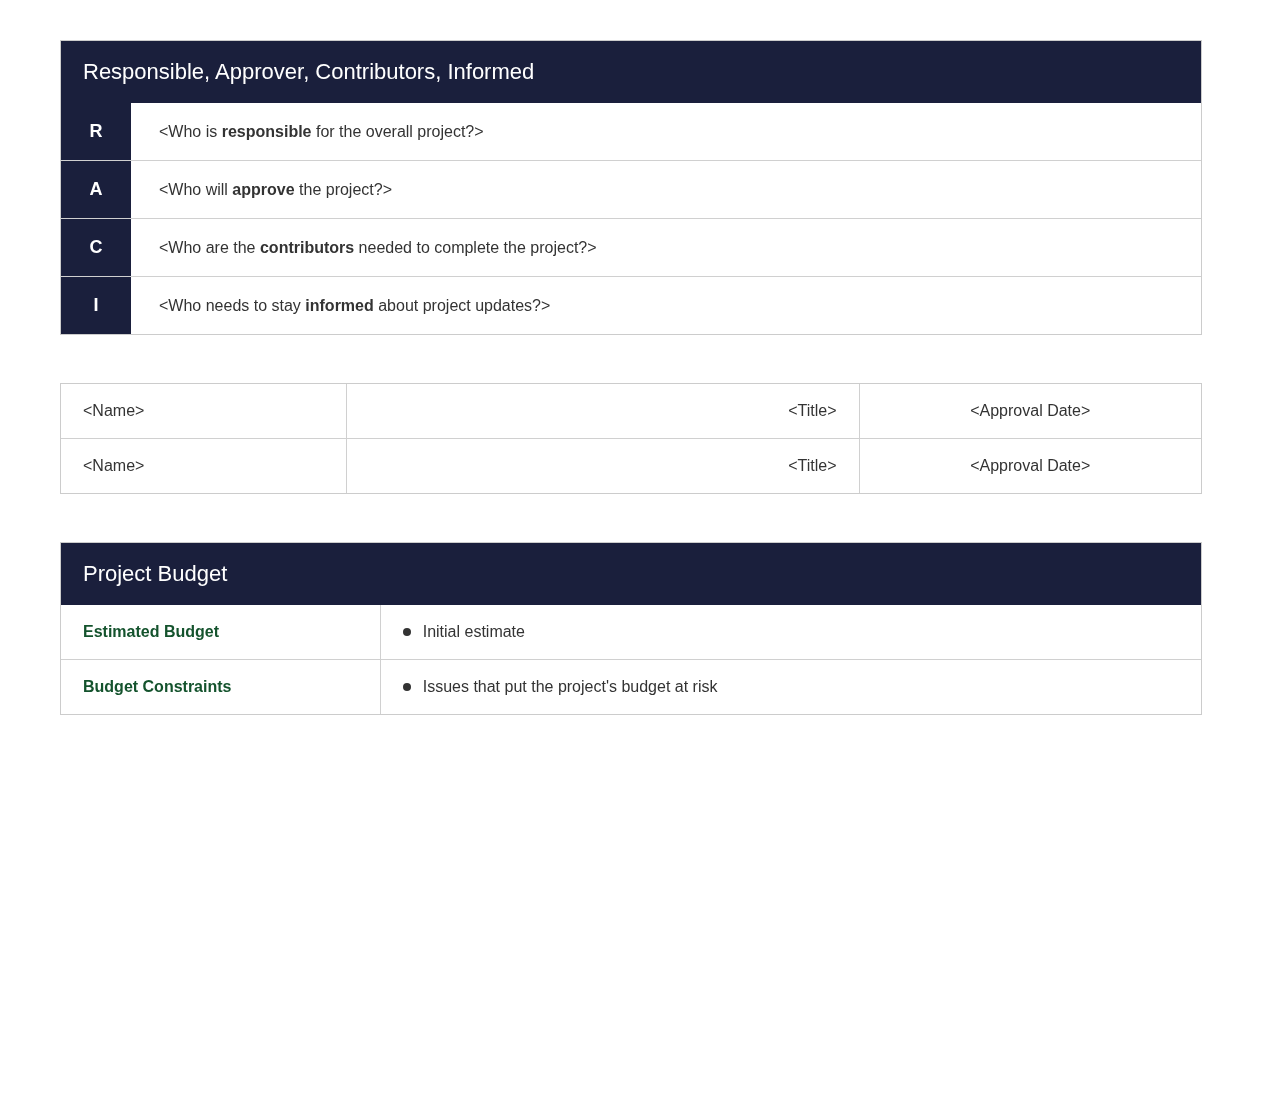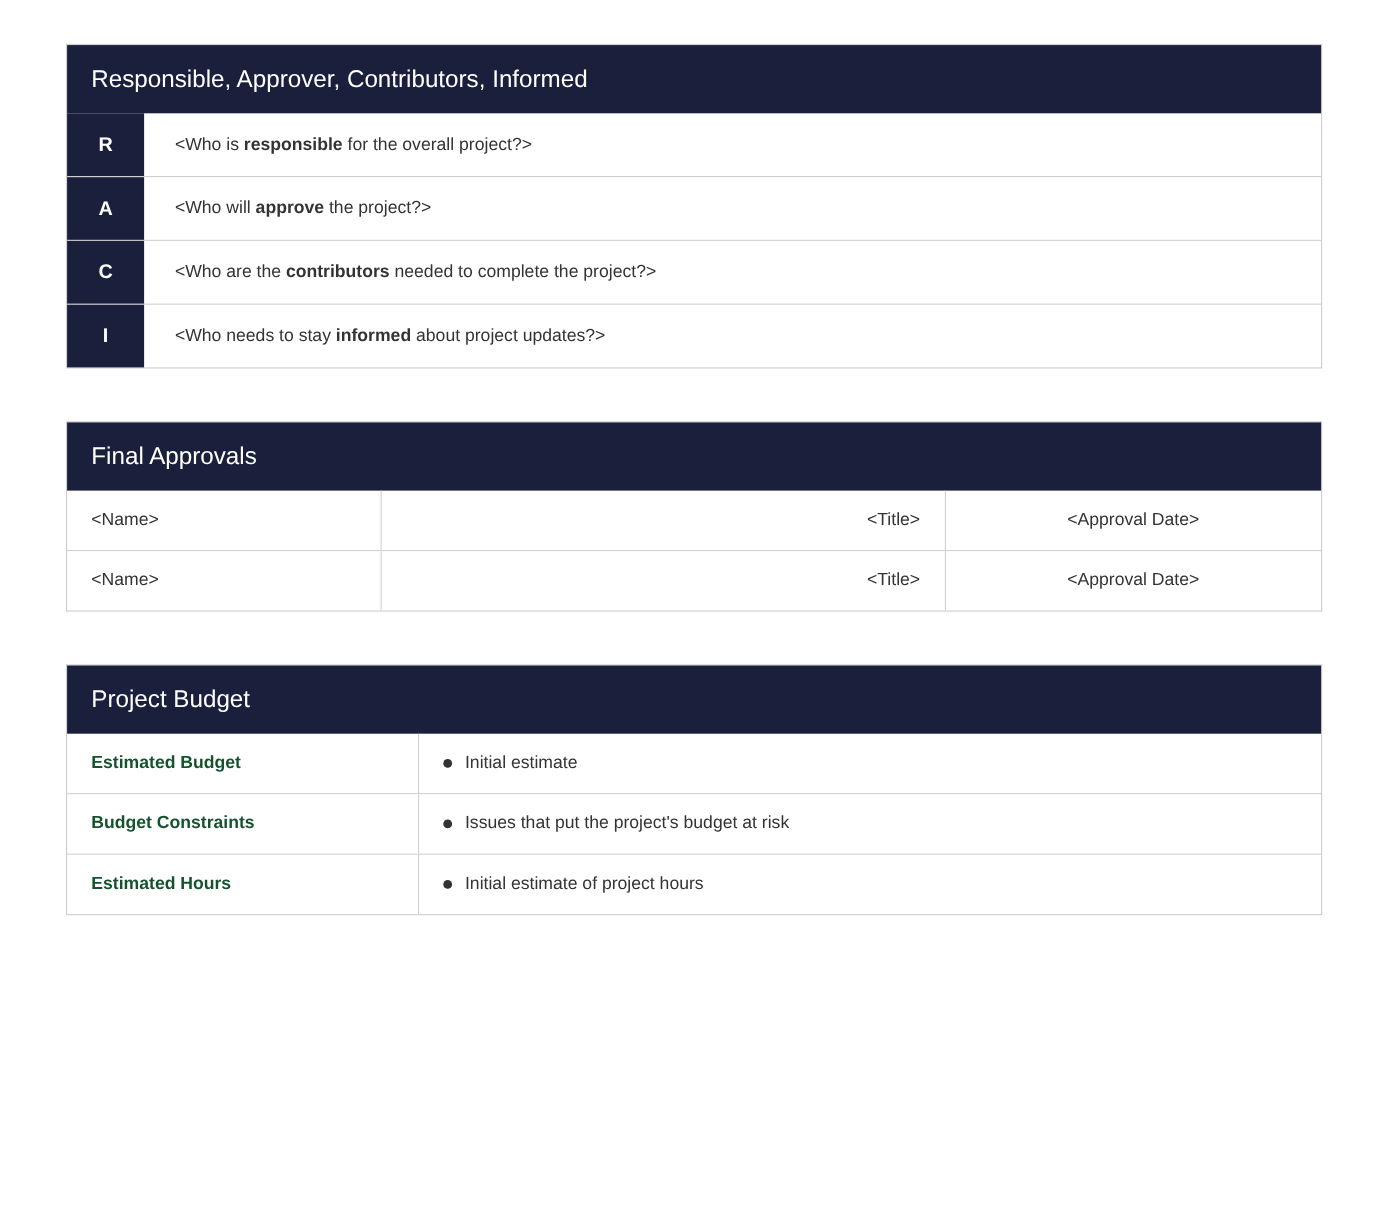--- a/index.html
+++ b/index.html
@@ -182,23 +182,20 @@
         <td class="raci-letter-cell">I</td>
         <td class="raci-content-cell">
           &lt;Who needs to stay <strong>informed</strong> about project updates?&gt;
         </td>
       </tr>
     </tbody>
   </table>
 </div>
 
 <div class="section">
-  <div class="section-header">
-    <span>Final Approvals</span>
-  </div>
   <table class="approvals-table">
     <tbody>
       <tr>
         <td>&lt;Name&gt;</td>
         <td>&lt;Title&gt;</td>
         <td>&lt;Approval Date&gt;</td>
       </tr>
       <tr>
         <td>&lt;Name&gt;</td>
         <td>&lt;Title&gt;</td>
@@ -225,24 +222,15 @@
       </tr>
       <tr>
         <td class="budget-label-cell">Budget Constraints</td>
         <td class="budget-content-cell">
           <div class="bullet-item">
             <span class="bullet-dot"></span>
             <span>Issues that put the project's budget at risk</span>
           </div>
         </td>
       </tr>
-      <tr>
-        <td class="budget-label-cell">Estimated Hours</td>
-        <td class="budget-content-cell">
-          <div class="bullet-item">
-            <span class="bullet-dot"></span>
-            <span>Initial estimate of project hours</span>
-          </div>
-        </td>
-      </tr>
     </tbody>
   </table>
 </div>
 
 </body></html>

